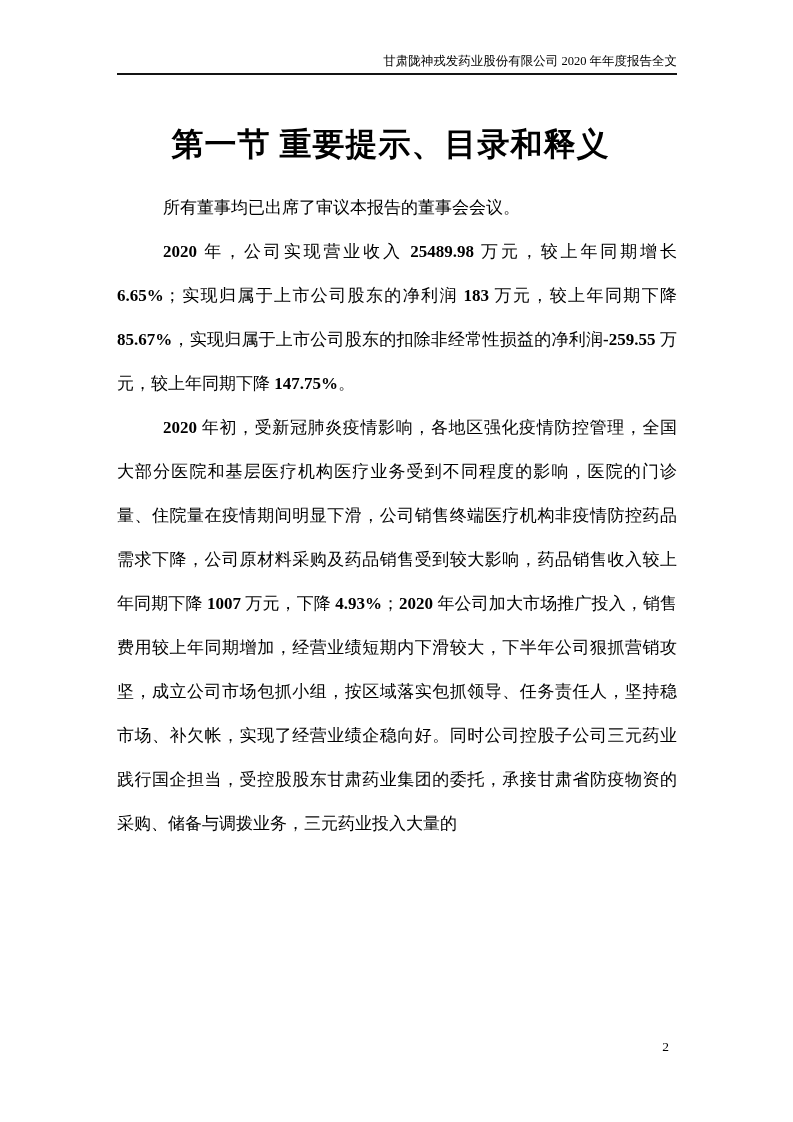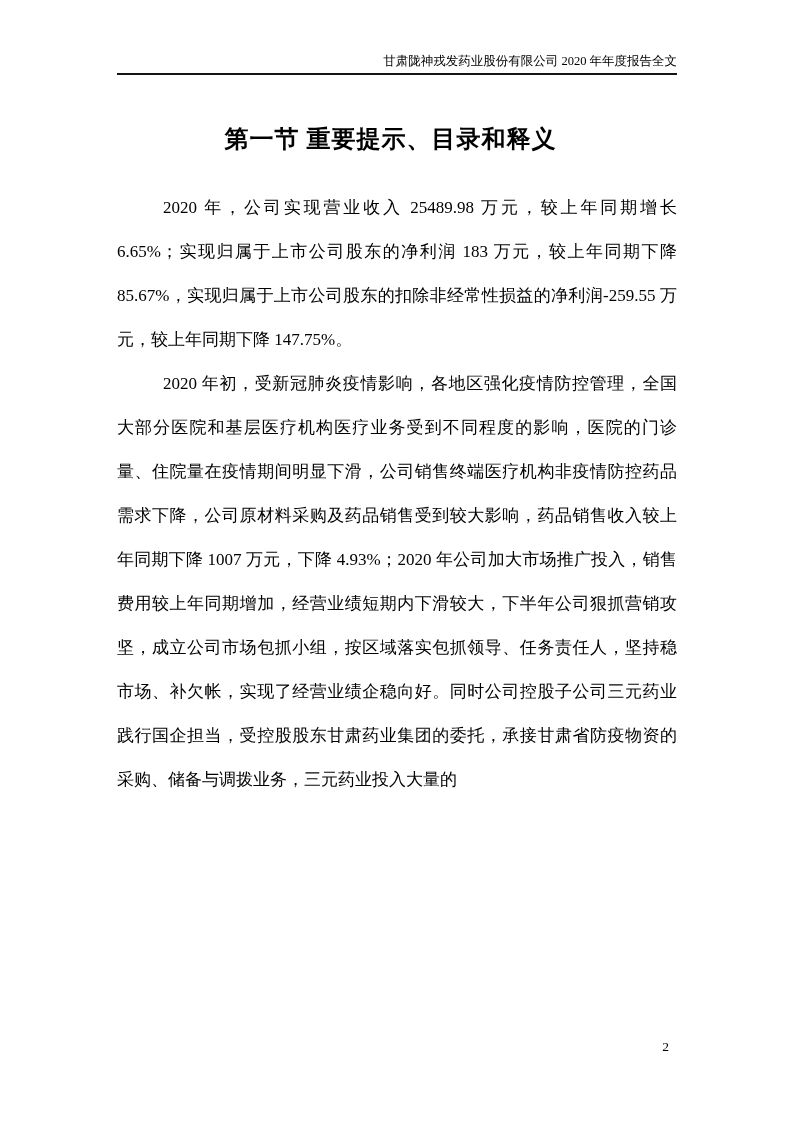--- a/index.html
+++ b/index.html
@@ -35,41 +35,41 @@
     height: 0;
     border-top: 2px solid #141414;
   }
   .section-title {
     position: absolute;
     top: 123px;
     left: 0;
     right: 12px;
     margin: 0;
     text-align: center;
-    font-size: 24px;
+    font-size: 32px;
     font-weight: 700;
     letter-spacing: 1px;
   }
   .body-text {
     position: absolute;
     top: 186px;
     left: 67px;
     right: 66px;
     font-size: 17px;
     line-height: 44px;
     text-align: justify;
     text-justify: inter-ideograph;
   }
   .para {
     margin: 0;
     padding: 0;
     text-indent: 46px;
   }
   .bold-run {
-    font-weight: 400;
+    font-weight: 700;
   }
   .page-number {
     position: absolute;
     top: 1039px;
     right: 74px;
     font-size: 13.5px;
     line-height: 16px;
   }
 </style>
 </head>
@@ -79,19 +79,20 @@
 
   <div class="header">
     <span>甘肃陇神戎发药业股份有限公司 2020 年年度报告全文</span>
   </div>
 
   <div class="header-rule"></div>
 
   <h1 class="section-title">第一节 重要提示、目录和释义</h1>
 
   <div class="body-text" id="body-paragraphs">
+      <p class="para"><span>所有董事均已出席了审议本报告的董事会会议。</span></p>
       <p class="para"><span class="bold-run">2020</span><span> 年，公司实现营业收入 </span><span class="bold-run">25489.98</span><span> 万元，较上年同期增长 </span><span class="bold-run">6.65%</span><span>；实现归属于上市公司股东的净利润 </span><span class="bold-run">183</span><span> 万元，较上年同期下降 </span><span class="bold-run">85.67%</span><span>，实现归属于上市公司股东的扣除非经常性损益的净利润</span><span class="bold-run">-259.55</span><span> 万元，较上年同期下降 </span><span class="bold-run">147.75%</span><span>。</span></p>
       <p class="para"><span class="bold-run">2020</span><span> 年初，受新冠肺炎疫情影响，各地区强化疫情防控管理，全国大部分医院和基层医疗机构医疗业务受到不同程度的影响，医院的门诊量、住院量在疫情期间明显下滑，公司销售终端医疗机构非疫情防控药品需求下降，公司原材料采购及药品销售受到较大影响，药品销售收入较上年同期下降 </span><span class="bold-run">1007</span><span> 万元，下降 </span><span class="bold-run">4.93%</span><span>；</span><span class="bold-run">2020</span><span> 年公司加大市场推广投入，销售费用较上年同期增加，经营业绩短期内下滑较大，下半年公司狠抓营销攻坚，成立公司市场包抓小组，按区域落实包抓领导、任务责任人，坚持稳市场、补欠帐，实现了经营业绩企稳向好。同时公司控股子公司三元药业践行国企担当，受控股股东甘肃药业集团的委托，承接甘肃省防疫物资的采购、储备与调拨业务，三元药业投入大量的</span></p>
     </div>
 
   <div class="page-number">2</div>
 
 </div>
 
 </body></html>

